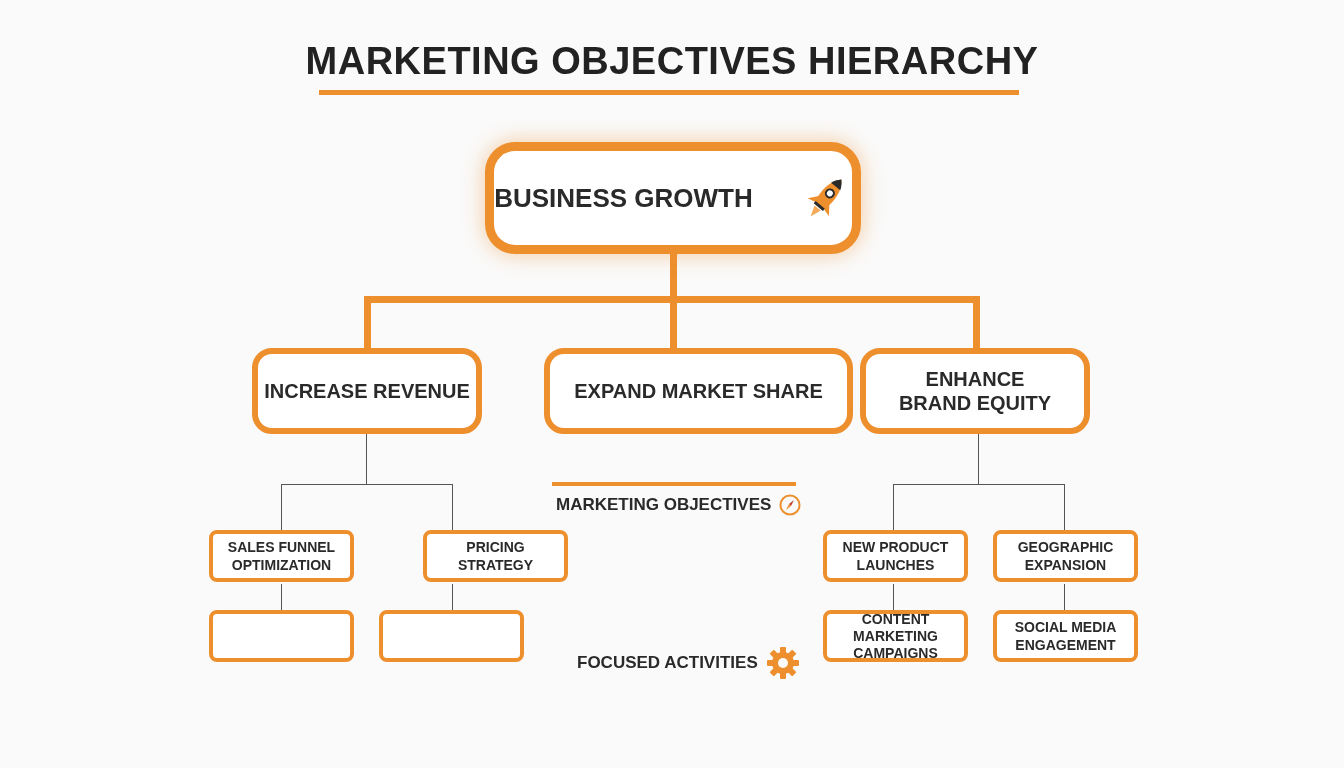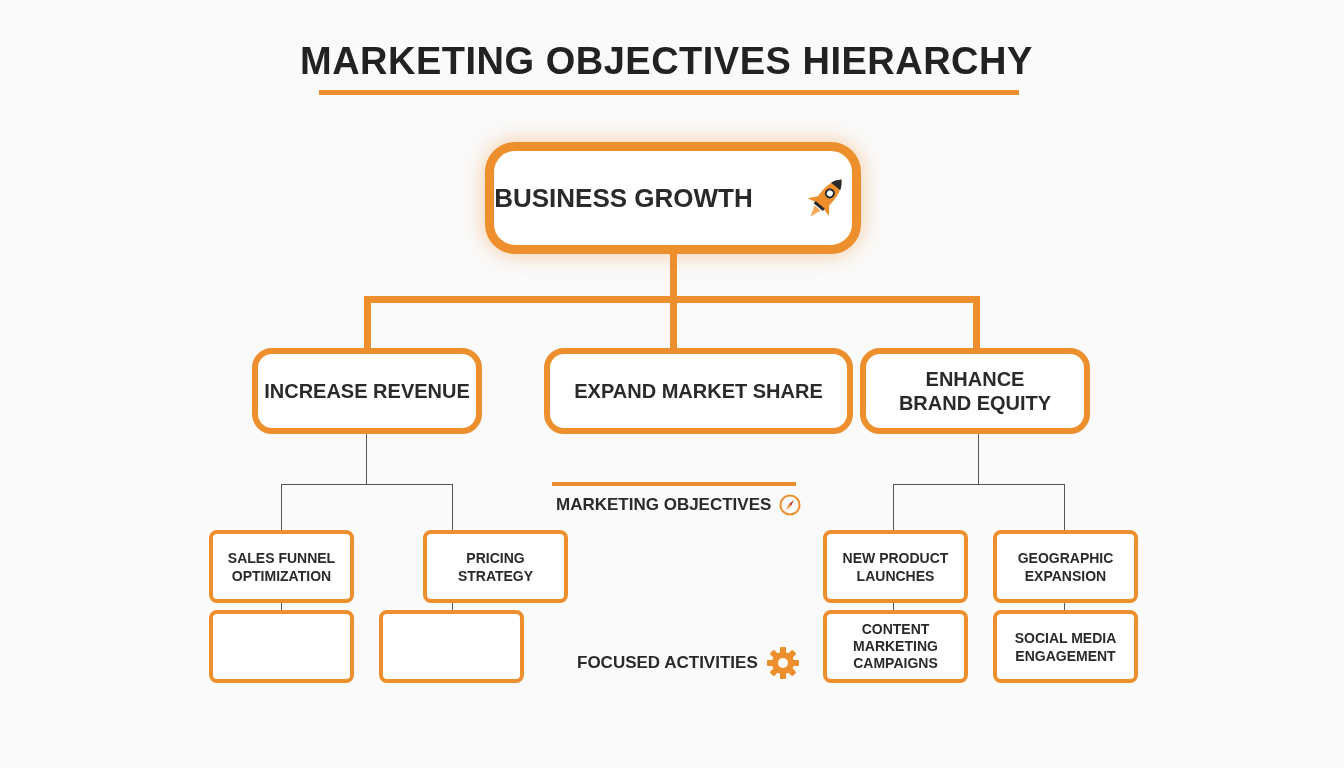--- a/index.html
+++ b/index.html
@@ -4,36 +4,36 @@
 <style>
   html, body { margin:0; padding:0; }
   body {
     width:1344px; height:768px; overflow:hidden; position:relative;
     background:#fafafa;
     font-family:"Liberation Sans", "DejaVu Sans", sans-serif;
     color:#2b2b2b;
   }
   .abs { position:absolute; }
   .title {
-    left:300px; top:40px; width:744px; text-align:left;
+    left:300px; top:40px; width:744px; text-align:center;
     font-size:38px; font-weight:bold; letter-spacing:0.5px; color:#222;
   }
   .title-bar { left:319px; top:90px; width:700px; height:5px; background:#ee8f2e; }
   .box {
     position:absolute; box-sizing:border-box; background:#fff;
     border:5px solid #ee8f2e; border-radius:18px;
     display:flex; align-items:center; justify-content:center; text-align:center;
     font-weight:bold; color:#2a2a2a;
   }
   .root {
     left:485px; top:142px; width:376px; height:112px; border-width:9px; border-radius:30px;
     font-size:26px; box-shadow:0 0 22px rgba(238,143,46,0.45);gap:39px;
   }
   .lvl1 { top:348px; height:86px; font-size:20px; border-width:6px; border-radius:20px; line-height:24px; }
-  .lvl2 { width:145px; height:73px; font-size:14px; border-width:4px; border-radius:8px; line-height:18px; }
+  .lvl2 { width:145px; height:52px; font-size:14px; border-width:4px; border-radius:8px; line-height:18px; }
   .line-o { position:absolute; background:#ee8f2e; }
   .line-g { position:absolute; background:#555; }
   .legend { font-size:17px; font-weight:bold; color:#2a2a2a; display:flex; align-items:center; gap:8px; }
 </style>
 </head>
 <body>
 
 <div class="abs title">MARKETING OBJECTIVES HIERARCHY</div>
 <div class="abs title-bar"></div>
 

